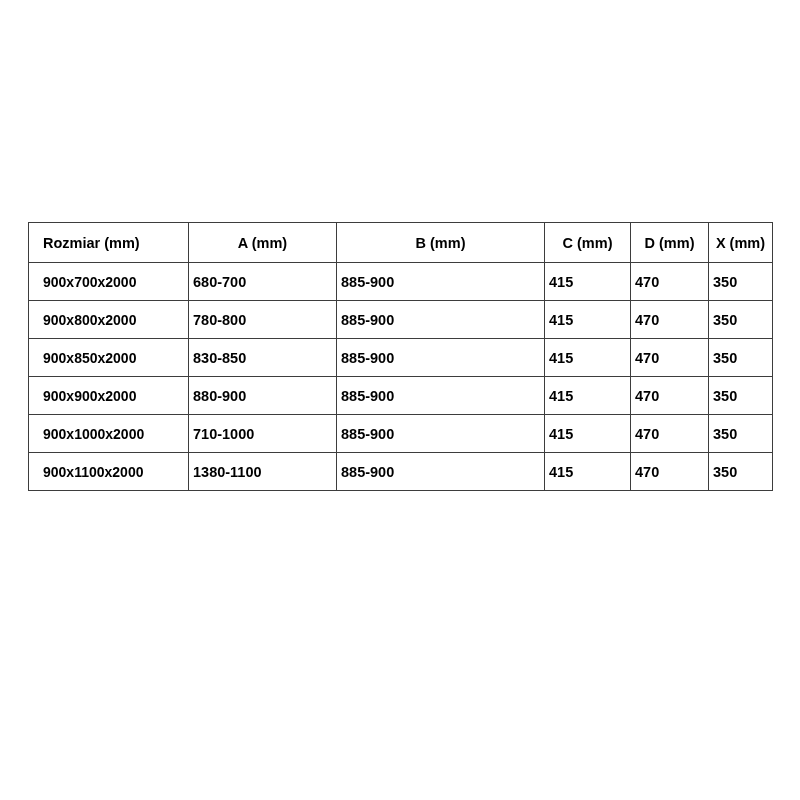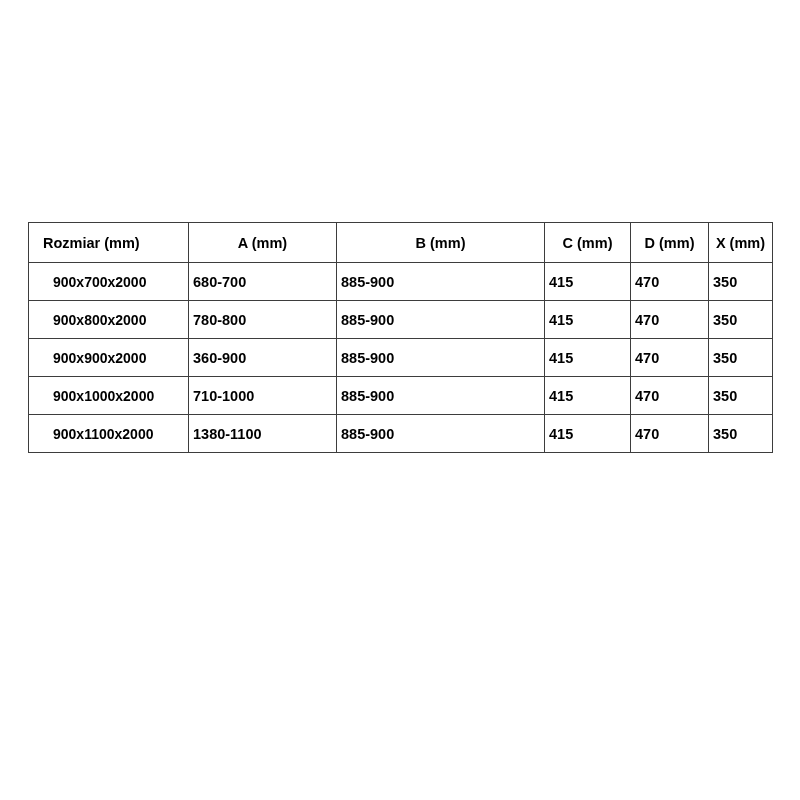--- a/index.html
+++ b/index.html
@@ -53,21 +53,21 @@
   table.spec thead th {
     height: 40px;
     font-size: 14.5px;
   }
   table.spec th.size-head {
     text-align: left;
     padding-left: 14px;
   }
   table.spec td.size-cell {
     text-align: left;
-    padding-left: 24px;
+    padding-left: 14px;
     font-size: 14px;
   }
 </style>
 </head>
 <body>
 
 <div class="sheet">
   <div class="table-wrap">
     <table class="spec">
       <colgroup>
@@ -99,22 +99,30 @@
         </tr>
         <tr>
           <td class="size-cell">900x800x2000</td>
           <td>780-800</td>
           <td>885-900</td>
           <td>415</td>
           <td>470</td>
           <td>350</td>
         </tr>
         <tr>
+          <td class="size-cell">900x850x2000</td>
+          <td>830-850</td>
+          <td>885-900</td>
+          <td>415</td>
+          <td>470</td>
+          <td>350</td>
+        </tr>
+        <tr>
           <td class="size-cell">900x900x2000</td>
-          <td>360-900</td>
+          <td>880-900</td>
           <td>885-900</td>
           <td>415</td>
           <td>470</td>
           <td>350</td>
         </tr>
         <tr>
           <td class="size-cell">900x1000x2000</td>
           <td>710-1000</td>
           <td>885-900</td>
           <td>415</td>

